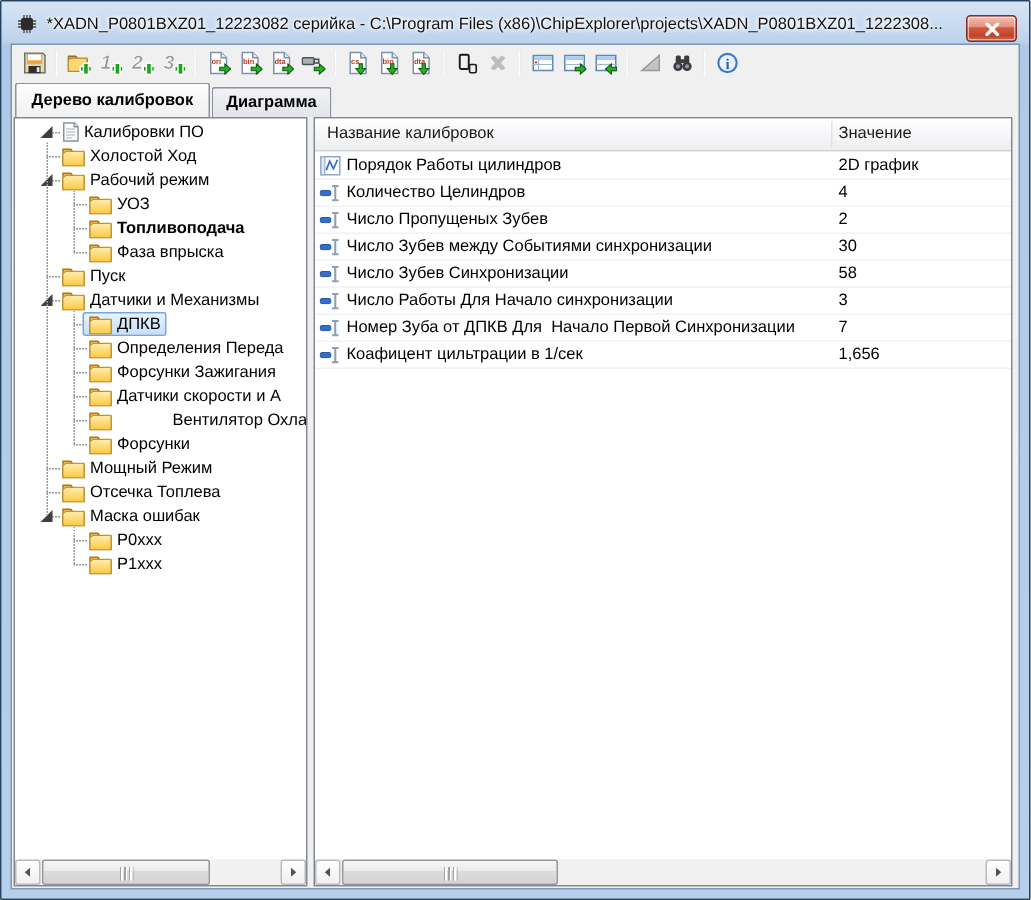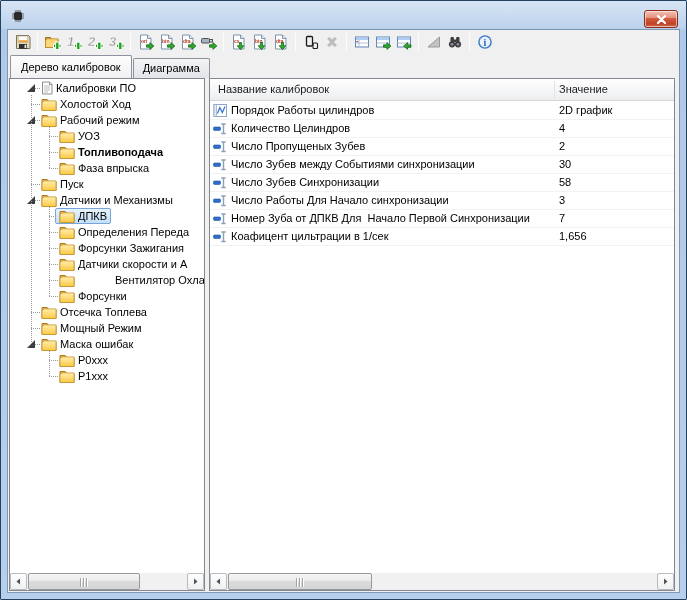--- a/index.html
+++ b/index.html
@@ -16,21 +16,21 @@
   border:1px solid #8c2b1d; background:linear-gradient(to bottom,#f3c0b4 0%,#e38f7b 45%,#d55c41 46%,#c04328 80%,#cf6e4f 100%);
   box-shadow:inset 0 0 0 1px rgba(255,255,255,.55); display:flex; align-items:center; justify-content:center; }
 .client { position:absolute; left:7px; top:29px; width:671px; height:562px; background:#f0f0f0;
   box-shadow:0 0 0 1px rgba(46,70,100,.4); }
 .toolbar { position:absolute; left:0; top:0; width:100%; height:24px; display:flex; align-items:center; padding-left:4px; }
 .tbtn { width:21px; height:21px; display:flex; align-items:center; justify-content:center; flex:0 0 auto; }
 .tbtn svg { display:block; }
 .tsep { width:1px; height:18px; background:#c6c6c6; border-right:1px solid #fdfdfd; margin:0 4px; flex:0 0 auto; }
 .tabstrip { position:absolute; left:0; top:24px; width:100%; height:24px; display:flex; align-items:flex-end; padding-left:2px; }
 .tab { padding:3px 9px 4px 9px; border:1px solid #8e929c; border-bottom:none; border-radius:2px 2px 0 0;
-  background:linear-gradient(to bottom,#f2f3f5,#e2e4e9); margin-right:1px; position:relative; }
+  background:linear-gradient(to bottom,#f2f3f5,#e2e4e9); margin-right:1px; position:relative;font-weight:bold; }
 .tab.active { background:linear-gradient(to bottom,#fdfdfd,#f1f1f3); padding:5px 10px 5px 10px; z-index:2; }
 .content { position:absolute; left:0; top:48px; width:671px; height:514px; }
 .panel { position:absolute; top:0; height:513px; background:#fff; border:1px solid #828790; }
 .tree-panel { left:1px; width:196px; }
 .table-panel { left:201px; width:466px; }
 .panel .body { position:absolute; left:0; top:0; right:0; bottom:17px; overflow:hidden; }
 .hscroll { position:absolute; left:0; right:0; bottom:0; height:17px; background:#f1f1f1; display:flex; }
 .sb-btn { width:17px; height:17px; background:linear-gradient(to bottom,#fefefe,#f0f0f0); border:1px solid #b8bcc1; border-radius:2px; display:flex; align-items:center; justify-content:center; flex:0 0 auto; }
 .sb-track { flex:1; position:relative; }
 .sb-thumb { position:absolute; top:0; height:17px; border:1px solid #95989c; border-radius:2px;
@@ -59,20 +59,21 @@
 <body>
 
 <div class="window">
   <div class="titlebar">
     <svg class="app-icon" viewBox="0 0 16 16">
       <rect x="4" y="4" width="8" height="8" rx="1.5" fill="#2b2b2b"></rect>
       <g stroke="#6a6a6a" stroke-width="1.2">
         <path d="M6 4 V2 M8 4 V2 M10 4 V2 M6 14 V12 M8 14 V12 M10 14 V12 M4 6 H2 M4 8 H2 M4 10 H2 M14 6 H12 M14 8 H12 M14 10 H12"></path>
       </g>
     </svg>
+    <span class="title-text">*XADN_P0801BXZ01_12223082 серийка - C:\Program Files (x86)\ChipExplorer\projects\XADN_P0801BXZ01_1222308...</span>
     <div class="close-btn">
       <svg class="close-x-svg" width="11" height="9" viewBox="0 0 11 9">
           <path d="M2 1 L9 8 M9 1 L2 8" stroke="#fff" stroke-width="2.2" stroke-linecap="round"></path>
         </svg>
     </div>
   </div>
   <div class="client">
     <div class="toolbar" id="toolbar">
         <div class="tbtn">
           <span>
@@ -546,48 +547,48 @@
                   </span>
                   <span>Форсунки</span>
                 </div>
               </div>
               <div class="trow">
                 <div class="hdot" style="left: 21px; top: 8px; width: 9px;"></div>
                 <div class="node" style="left: 27px;">
                   <span style="display: flex;">
                     <svg width="16" height="14" viewBox="0 0 16 14">
                       <path d="M1 2.5 h5.2 l1.6 2 H15 v9 H1z" fill="#f2b64e" stroke="#a87a20"></path>
-                      <path d="M1 5.4 L3.2 3.9 h11.8 v9.6 H1z" fill="url(#fg14)" stroke="#c6962e" stroke-width="0.8"></path>
-                      <defs>
-                        <linearGradient id="fg14" x1="0" y1="0" x2="0" y2="1">
-                          <stop offset="0" stop-color="#ffeeb0"></stop>
-                          <stop offset="1" stop-color="#fbc943"></stop>
-                        </linearGradient>
-                      </defs>
-                    </svg>
-                  </span>
-                  <span>Отсечка Топлева</span>
+                      <path d="M1 5.4 L3.2 3.9 h11.8 v9.6 H1z" fill="url(#fg13)" stroke="#c6962e" stroke-width="0.8"></path>
+                      <defs>
+                        <linearGradient id="fg13" x1="0" y1="0" x2="0" y2="1">
+                          <stop offset="0" stop-color="#ffeeb0"></stop>
+                          <stop offset="1" stop-color="#fbc943"></stop>
+                        </linearGradient>
+                      </defs>
+                    </svg>
+                  </span>
+                  <span>Мощный Режим</span>
                 </div>
               </div>
               <div class="trow">
                 <div class="hdot" style="left: 21px; top: 8px; width: 9px;"></div>
                 <div class="node" style="left: 27px;">
                   <span style="display: flex;">
                     <svg width="16" height="14" viewBox="0 0 16 14">
                       <path d="M1 2.5 h5.2 l1.6 2 H15 v9 H1z" fill="#f2b64e" stroke="#a87a20"></path>
-                      <path d="M1 5.4 L3.2 3.9 h11.8 v9.6 H1z" fill="url(#fg13)" stroke="#c6962e" stroke-width="0.8"></path>
-                      <defs>
-                        <linearGradient id="fg13" x1="0" y1="0" x2="0" y2="1">
-                          <stop offset="0" stop-color="#ffeeb0"></stop>
-                          <stop offset="1" stop-color="#fbc943"></stop>
-                        </linearGradient>
-                      </defs>
-                    </svg>
-                  </span>
-                  <span>Мощный Режим</span>
+                      <path d="M1 5.4 L3.2 3.9 h11.8 v9.6 H1z" fill="url(#fg14)" stroke="#c6962e" stroke-width="0.8"></path>
+                      <defs>
+                        <linearGradient id="fg14" x1="0" y1="0" x2="0" y2="1">
+                          <stop offset="0" stop-color="#ffeeb0"></stop>
+                          <stop offset="1" stop-color="#fbc943"></stop>
+                        </linearGradient>
+                      </defs>
+                    </svg>
+                  </span>
+                  <span>Отсечка Топлева</span>
                 </div>
               </div>
               <div class="trow">
                 <div class="hdot" style="left: 21px; top: 8px; width: 9px;"></div>
                 <div class="arrow" style="left: 17px;">
                   <div style="width:0;height:0;border-left:8px solid transparent;border-bottom:8px solid #3f3f3f"></div>
                 </div>
                 <div class="node" style="left: 27px;">
                   <span style="display: flex;">
                     <svg width="16" height="14" viewBox="0 0 16 14">

